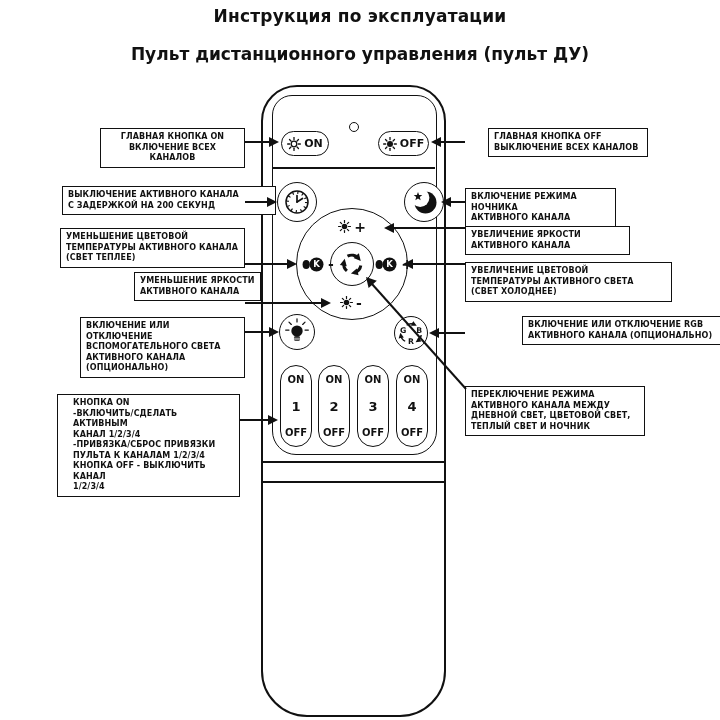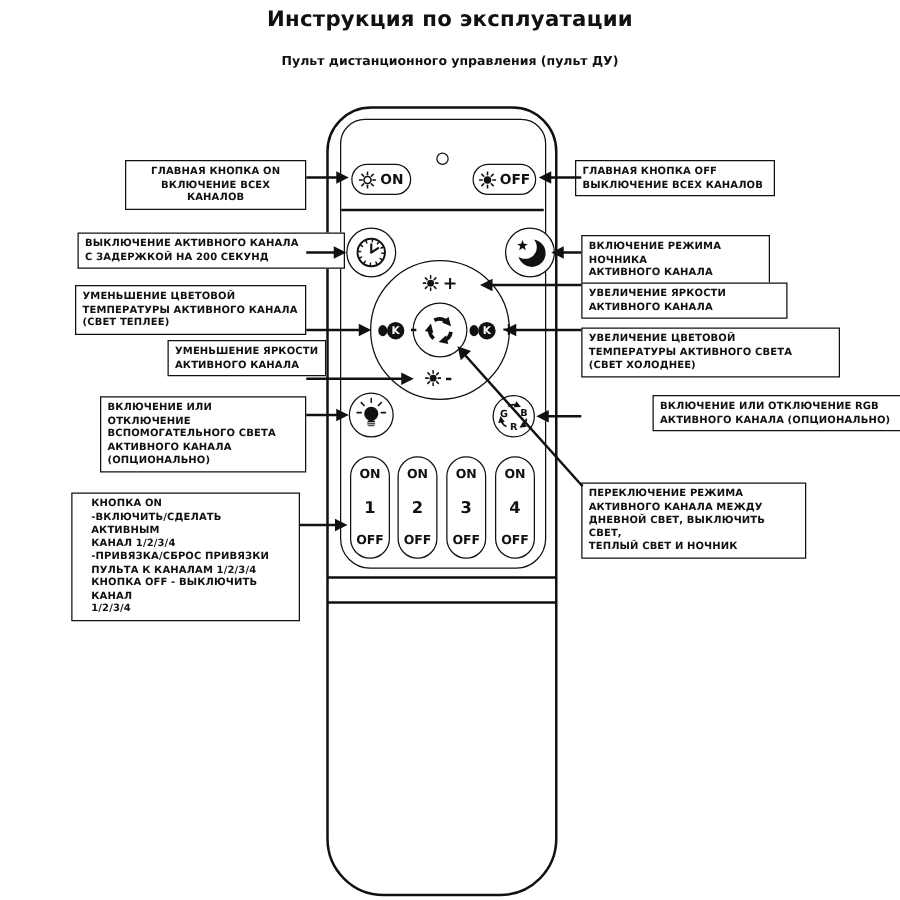--- a/index.html
+++ b/index.html
@@ -3,21 +3,21 @@
 <meta charset="utf-8">
 <style>
   html,body{margin:0;padding:0;}
   body{
     width:720px;height:720px;position:relative;background:#fff;
     font-family:"DejaVu Sans","Liberation Sans",sans-serif;color:#111;
     overflow:hidden;
   }
   .abs{position:absolute;}
   .title{left:0;top:6px;width:720px;text-align:center;font-size:17px;font-weight:bold;letter-spacing:.2px;}
-  .subtitle{left:0;top:44px;width:720px;text-align:center;font-size:10px;font-weight:bold;}
+  .subtitle{left:0;top:44px;width:720px;text-align:center;font-size:17px;font-weight:bold;}
   .callout{
     border:1.5px solid #111;background:#fff;box-sizing:border-box;
     font-size:8px;font-weight:bold;line-height:1.32;padding:3px 5px;
     white-space:pre-line;letter-spacing:.1px;z-index:4;
   }
   .line{position:absolute;height:2px;background:#111;z-index:6;}
   .arr-r{position:absolute;width:0;height:0;border-top:5px solid transparent;border-bottom:5px solid transparent;border-left:10px solid #111;z-index:6;}
   .arr-l{position:absolute;width:0;height:0;border-top:5px solid transparent;border-bottom:5px solid transparent;border-right:10px solid #111;z-index:6;}
   .body-shell{
     left:261px;top:85px;width:185px;height:632px;background:#fff;
@@ -244,34 +244,34 @@
 АКТИВНОГО КАНАЛА
 (ОПЦИОНАЛЬНО)</div>
 <div class="abs callout" style="left:57px;top:394px;width:183px;padding-left:15px;">КНОПКА ON
 -ВКЛЮЧИТЬ/СДЕЛАТЬ АКТИВНЫМ
 КАНАЛ 1/2/3/4
 -ПРИВЯЗКА/СБРОС ПРИВЯЗКИ
 ПУЛЬТА К КАНАЛАМ 1/2/3/4
 КНОПКА OFF - ВЫКЛЮЧИТЬ КАНАЛ
 1/2/3/4</div>
 
-<div class="abs callout" style="left:460px;top:128px;width:160px;">ГЛАВНАЯ КНОПКА OFF
+<div class="abs callout" style="left:488px;top:128px;width:160px;">ГЛАВНАЯ КНОПКА OFF
 ВЫКЛЮЧЕНИЕ ВСЕХ КАНАЛОВ</div>
 <div class="abs callout" style="left:465px;top:188px;width:151px;">ВКЛЮЧЕНИЕ РЕЖИМА НОЧНИКА
 АКТИВНОГО КАНАЛА</div>
 <div class="abs callout" style="left:465px;top:226px;width:165px;">УВЕЛИЧЕНИЕ ЯРКОСТИ
 АКТИВНОГО КАНАЛА</div>
 <div class="abs callout" style="left:465px;top:262px;width:207px;">УВЕЛИЧЕНИЕ ЦВЕТОВОЙ
 ТЕМПЕРАТУРЫ АКТИВНОГО СВЕТА
 (СВЕТ ХОЛОДНЕЕ)</div>
 <div class="abs callout" style="left:488px;top:316px;width:212px;margin-left:34px;">ВКЛЮЧЕНИЕ ИЛИ ОТКЛЮЧЕНИЕ RGB
 АКТИВНОГО КАНАЛА (ОПЦИОНАЛЬНО)</div>
 <div class="abs callout" style="left:465px;top:386px;width:180px;">ПЕРЕКЛЮЧЕНИЕ РЕЖИМА
 АКТИВНОГО КАНАЛА МЕЖДУ
-ДНЕВНОЙ СВЕТ, ВЫКЛЮЧИТЬ СВЕТ,
+ДНЕВНОЙ СВЕТ, ЦВЕТОВОЙ СВЕТ,
 ТЕПЛЫЙ СВЕТ И НОЧНИК</div>
 
 <div class="line" style="left:245px;top:141px;width:26px;"></div>
 <div class="arr-r" style="left:269px;top:137px;"></div>
 
 <div class="line" style="left:245px;top:201px;width:24px;"></div>
 <div class="arr-r" style="left:267px;top:197px;"></div>
 
 <div class="line" style="left:245px;top:263px;width:44px;"></div>
 <div class="arr-r" style="left:287px;top:259px;"></div>

